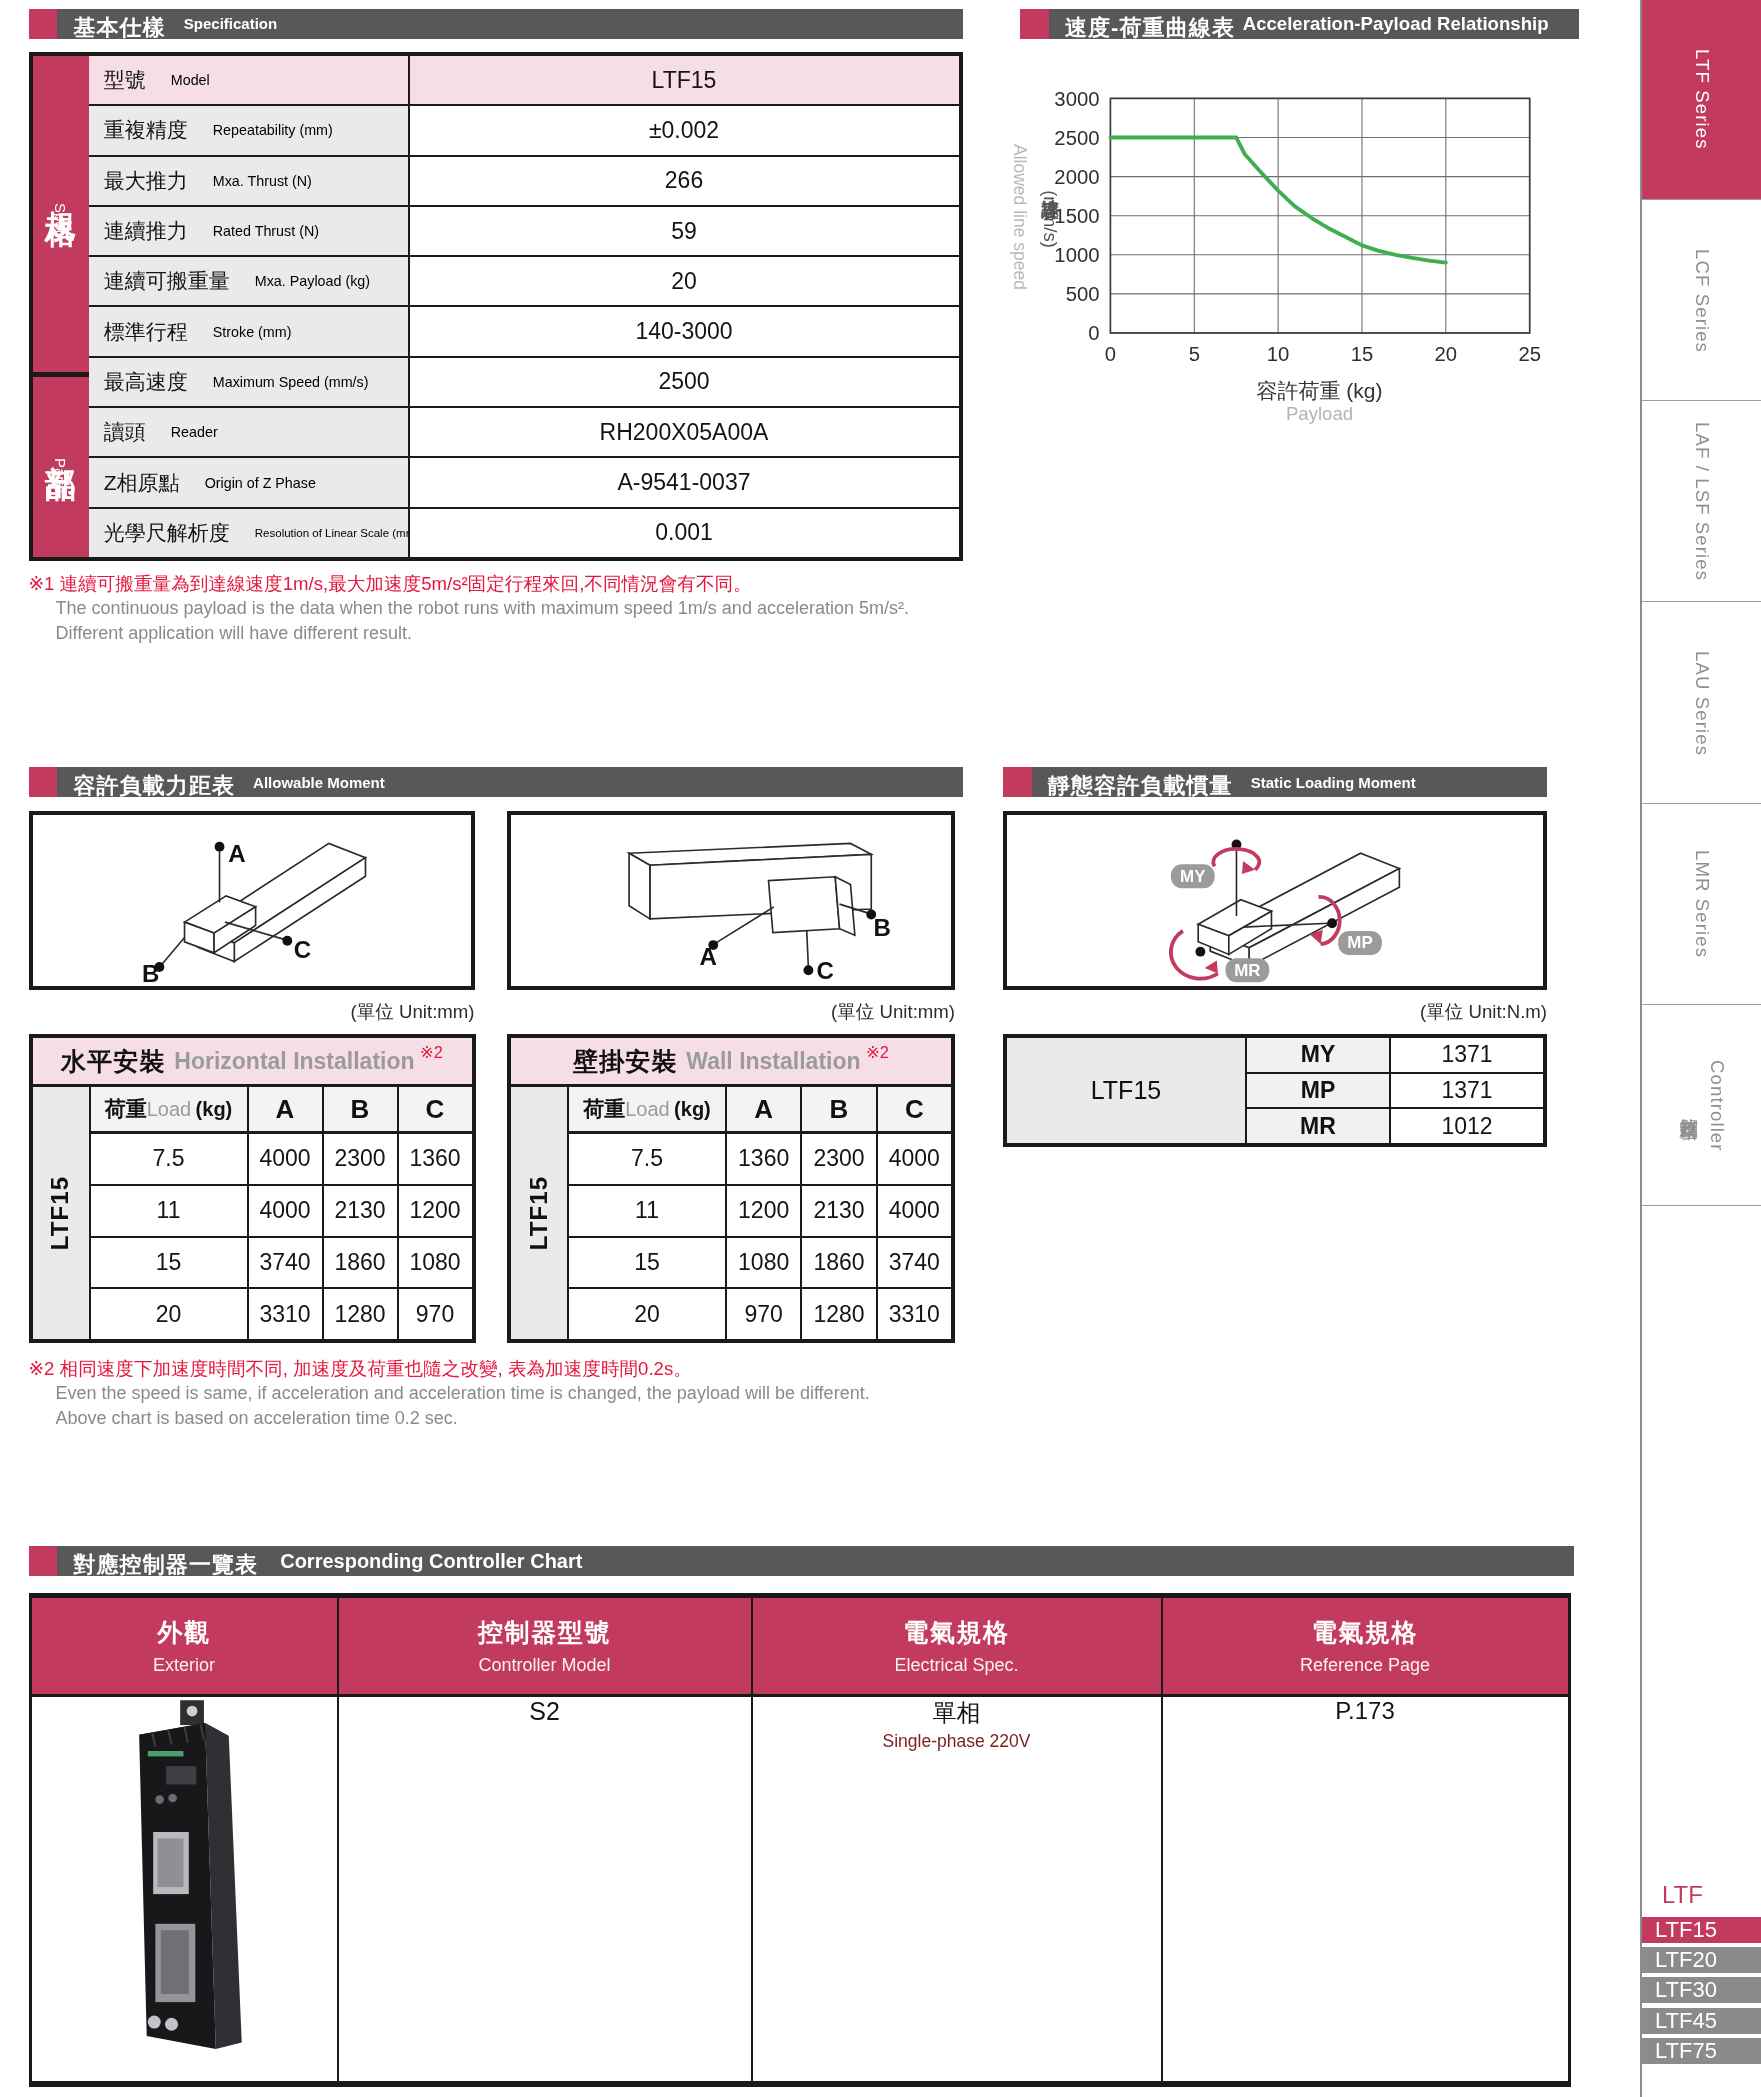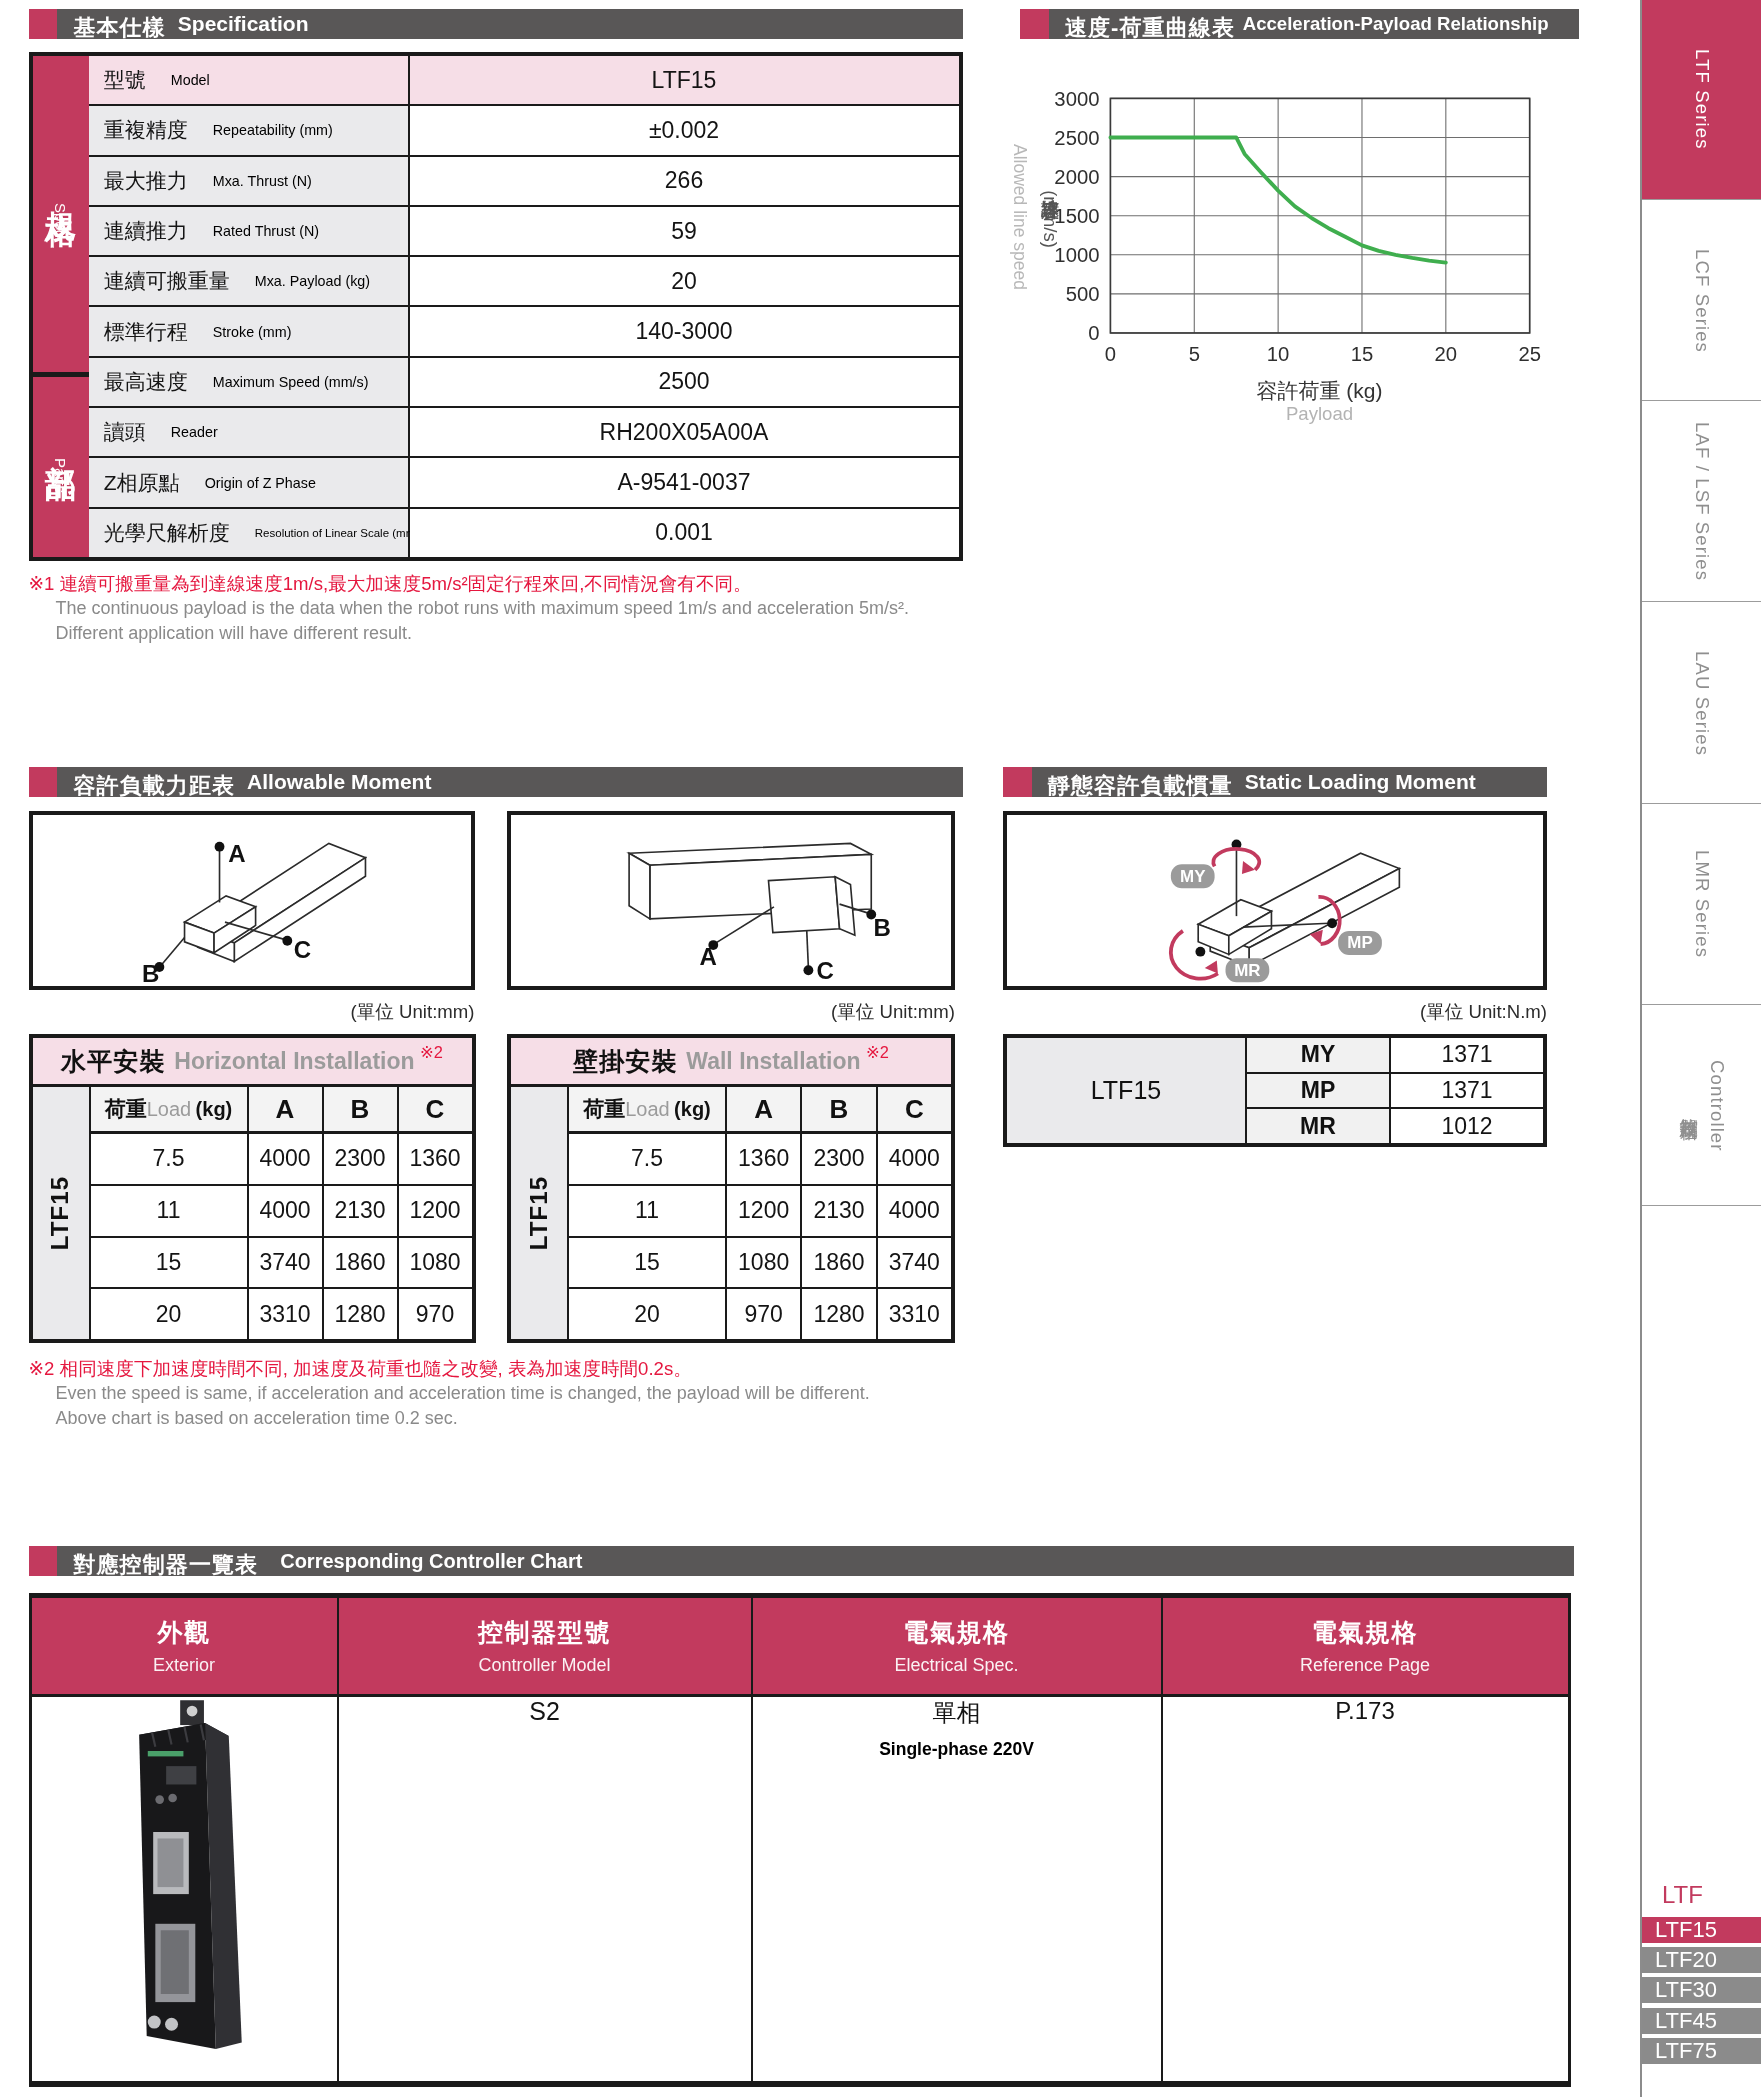--- a/index.html
+++ b/index.html
@@ -4,21 +4,21 @@
 <style>
   html,body{margin:0;padding:0;background:#fff;}
   *{box-sizing:border-box;}
   body{font-family:"Liberation Sans","DejaVu Sans",sans-serif;}
   #page{position:relative;width:1762px;height:2097px;background:#fff;overflow:hidden;}
 
   
   .sec-h{position:absolute;height:30px;background:#595757;display:flex;align-items:center;color:#fff;}
   .sec-h .sq{width:28.5px;align-self:stretch;background:#c23a5e;margin-right:16.4px;flex:0 0 auto;}
   .sec-h .zh{font-size:22px;font-weight:700;letter-spacing:1.1px;white-space:nowrap;margin-top:8px;}
-  .sec-h .en{font-size:21px;font-weight:700;margin-left:12px;white-space:nowrap;}
+  .sec-h .en{font-size:15px;font-weight:700;margin-left:18px;white-space:nowrap;}
 
   
   #spec-table{position:absolute;left:28.5px;top:52px;width:934px;height:509px;border:4.4px solid #1a1a1a;display:flex;background:#fff;}
   .spec-band{width:56px;background:#c23a5e;display:flex;flex-direction:column;flex:0 0 auto;}
   .spec-band .grp{display:flex;align-items:center;justify-content:center;}
   .spec-band .g1{flex:7;}
   .spec-band .g2{flex:4;border-top:5.5px solid #1a1a1a;}
   .vlab{writing-mode:vertical-rl;text-orientation:mixed;color:#fff;text-align:center;line-height:1;}
   .vlab .bzh{font-size:31px;font-weight:700;letter-spacing:5.5px;}
   .vlab .ben{font-size:15px;margin-top:5.5px;display:inline-block;}
@@ -105,21 +105,21 @@
   .ctl-hcell .en{font-size:18px;color:rgba(255,255,255,0.93);margin-top:6.6px;}
   .ctl-body{flex:1;display:flex;}
   .ctl-bcell{display:flex;flex-direction:column;align-items:center;justify-content:flex-start;border-right:2.2px solid #1a1a1a;background:#fff;}
   .ctl-bcell:last-child{border-right:none;}
   .cw1{width:307px;flex:0 0 auto;}
   .cw2{width:414px;flex:0 0 auto;}
   .cw3{width:410px;flex:0 0 auto;}
   .cw4{flex:1;}
   .ctl-model{font-size:25px;color:#141414;}
   .ctl-elec-zh{font-size:24px;color:#141414;}
-  .ctl-elec-en{font-size:17.5px;color:#000000;margin-top:10px;font-weight:bold;}
+  .ctl-elec-en{font-size:17.5px;color:#7f1d1d;margin-top:2px;}
   .ctl-page{font-size:24px;color:#141414;}
 
   
   #side-rail{position:absolute;left:1640px;top:0;width:2.2px;height:2097px;background:#8c8c8c;}
   .side-tab{position:absolute;left:1642px;width:120px;height:200px;background:#fff;border-bottom:1.6px solid #9c9c9c;display:flex;align-items:center;justify-content:center;}
   .side-tab .vtxt{writing-mode:vertical-rl;text-orientation:mixed;font-size:18.6px;color:#8f8f8f;letter-spacing:1.1px;white-space:nowrap;}
   .side-tab.active{background:#c23a5e;}
   .side-tab.active .vtxt{color:#fff;}
   .side-tab.double{gap:4.4px;}
   #nav-label{position:absolute;left:1662px;top:1881px;font-size:24px;color:#c23a5e;}

